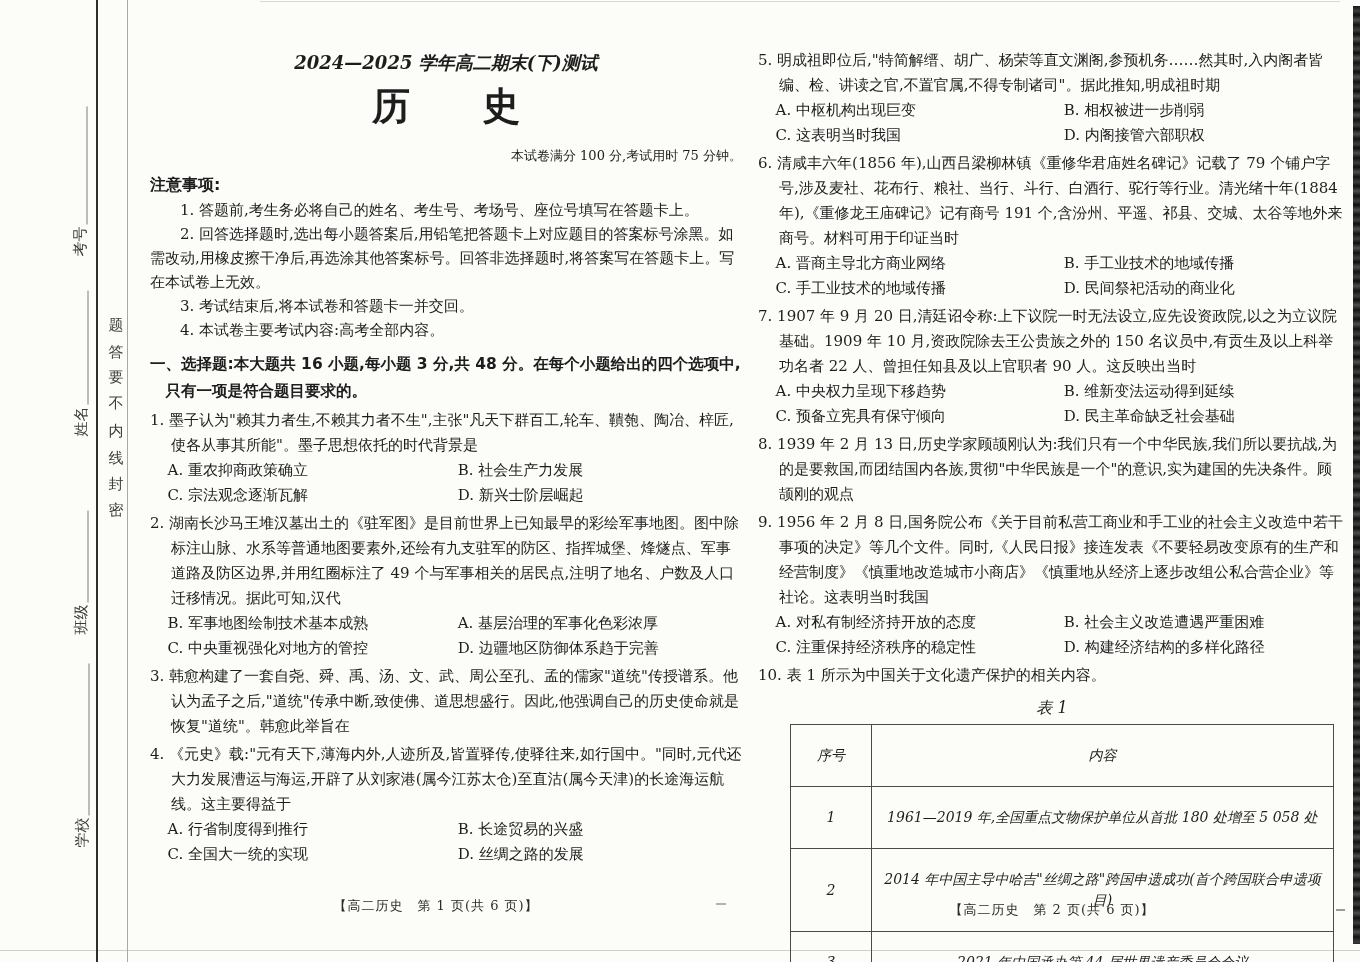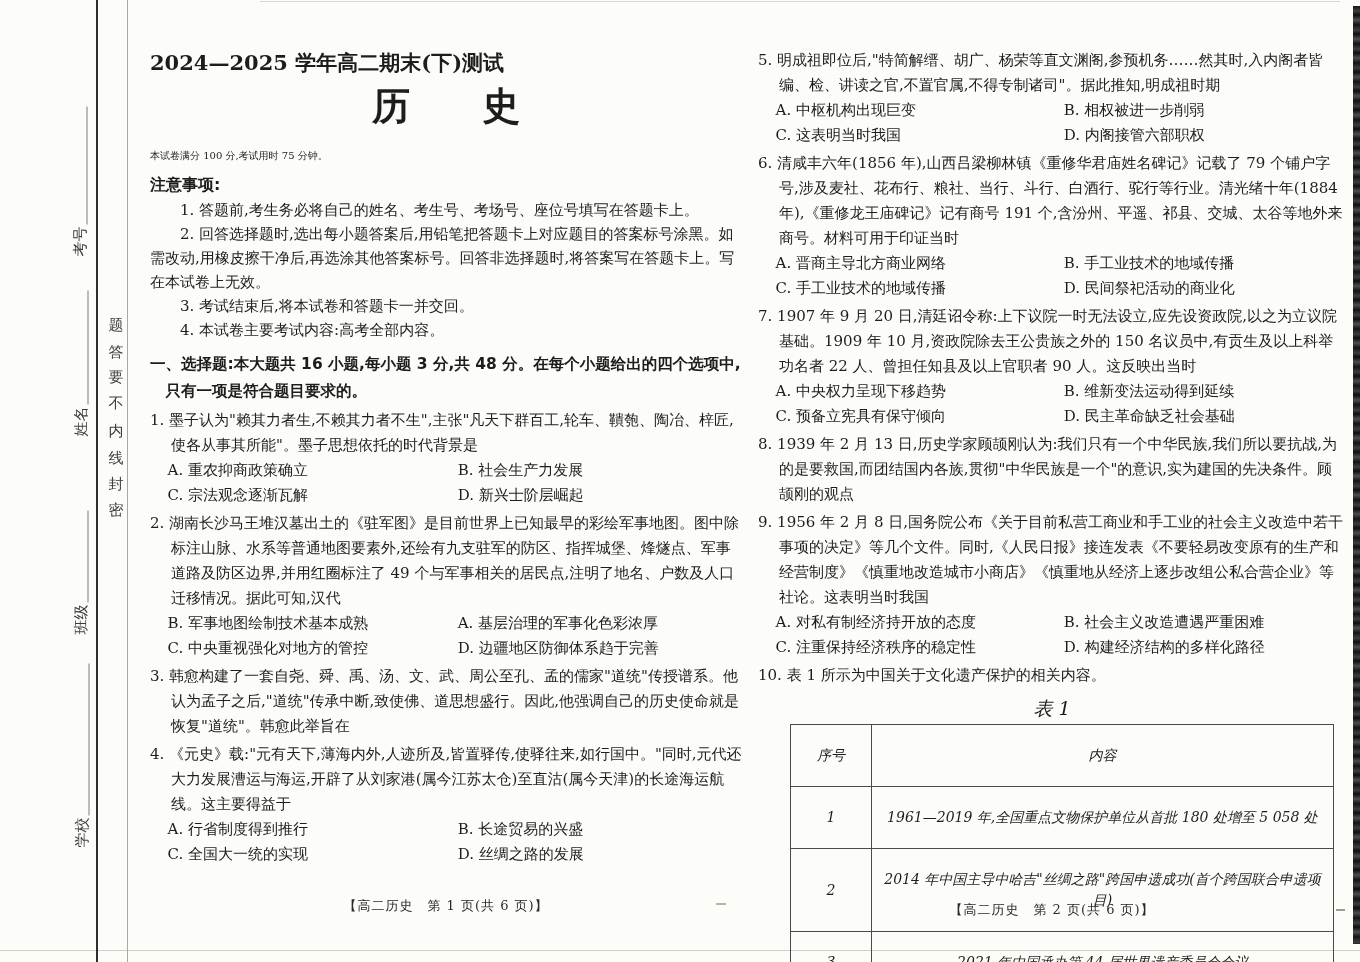--- a/index.html
+++ b/index.html
@@ -25,46 +25,46 @@
   .seal-kaohao { left:-2px;  top:165px; width:164px; }
   .seal-xingming { left:1px; top:347px; width:160px; }
   .seal-banji { left:12px; top:556px; width:138px; }
   .seal-xuexiao { left:-18px; top:738px; width:200px; }
   .seal-chars { position:absolute; left:103px; top:306px; width:22px;
     writing-mode:vertical-rl; text-orientation:upright; letter-spacing:1.75em;
     font-size:15px; color:#3c3c3c; }
   
   .col-left  { position:absolute; left:150px; top:48px; width:592px; }
   .col-right { position:absolute; left:758px; top:48px; width:588px; }
-  .title { font-size:21px; font-weight:bold; line-height:30px;
-    font-family:"DejaVu Serif","Liberation Serif",serif; }
+  .title { text-align:center; font-size:18px; font-weight:bold; line-height:30px;
+    font-family:"DejaVu Serif","Liberation Serif",serif;font-style:italic; }
   .subject { text-align:center; font-size:38px; font-weight:bold; line-height:48px;
     letter-spacing:1.9em; padding-left:1.9em; margin-top:4px; }
-  .exam-info { text-align:left; font-size:10px; line-height:24px; margin-top:14px; }
+  .exam-info { text-align:right; font-size:13px; line-height:24px; margin-top:14px; }
   .notice-heading { font-size:16px; font-weight:bold; line-height:26px; margin-top:4px;
     font-family:"DejaVu Sans","Liberation Sans",sans-serif; }
   .notice { font-size:15px; line-height:24px; text-indent:2em; }
   .section-heading { font-size:15.5px; font-weight:bold; line-height:27px; margin-top:9px;
     padding-left:1em; text-indent:-1em;
     font-family:"DejaVu Sans","Liberation Sans",sans-serif; }
   .q { margin-top:3px; }
   .q .stem { font-size:15px; line-height:25px; padding-left:1.4em; text-indent:-1.4em; }
   .opts { display:grid; grid-template-columns:50.5% 49.5%; padding-left:1.1em; }
   .opt { font-size:15px; line-height:25px; }
   
-  .tbl-caption { text-align:center; font-size:19px; line-height:24px; margin-top:8px;
+  .tbl-caption { text-align:center; font-size:16px; line-height:24px; margin-top:8px;
     font-style:italic; }
   .tbl { border-collapse:collapse; width:544px; margin-left:32px; margin-top:4px;
     font-size:14px; font-style:italic; }
   .tbl th, .tbl td { border:1px solid #4a4a4a; padding:20px 8px; text-align:center;
     line-height:21px; font-weight:normal; }
   .tbl .c-num { width:64px; }
   .tbl .tl { text-align:left; }
   .footer { position:absolute; font-size:13px; letter-spacing:1px; color:#2a2a2a; text-align:center; }
-  .footer-left  { left:150px; width:592px; top:897px; }
+  .footer-left  { left:140px; width:592px; top:897px; }
   .footer-right { left:758px; width:588px; top:901px; }
 </style>
 </head>
 <body>
 
 <div class="page">
 
   <div class="edge-strip"></div>
   <div class="scan-line-top"></div>
   <div class="scan-line-bottom"></div>

